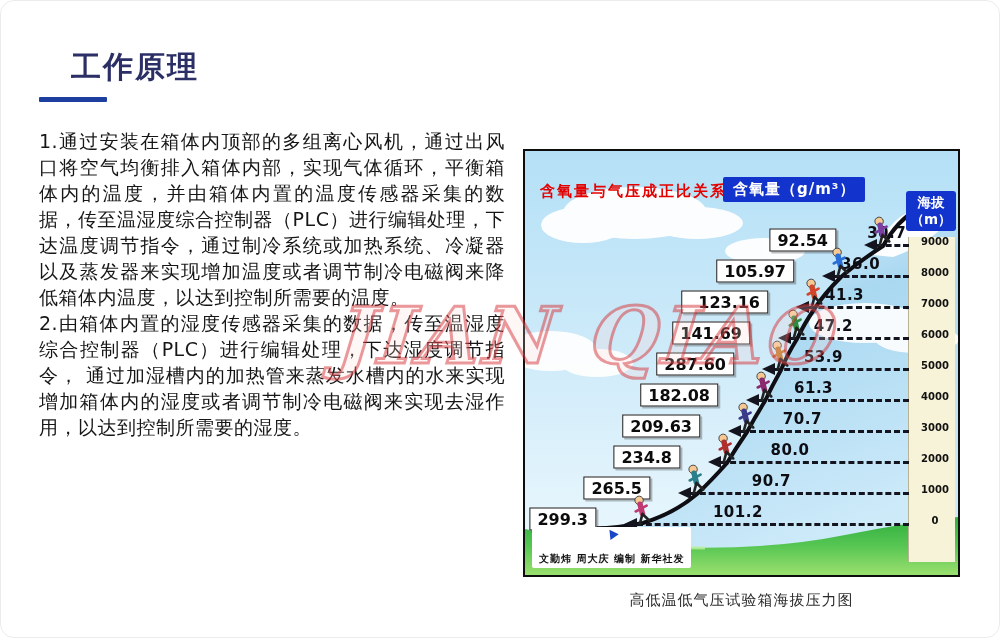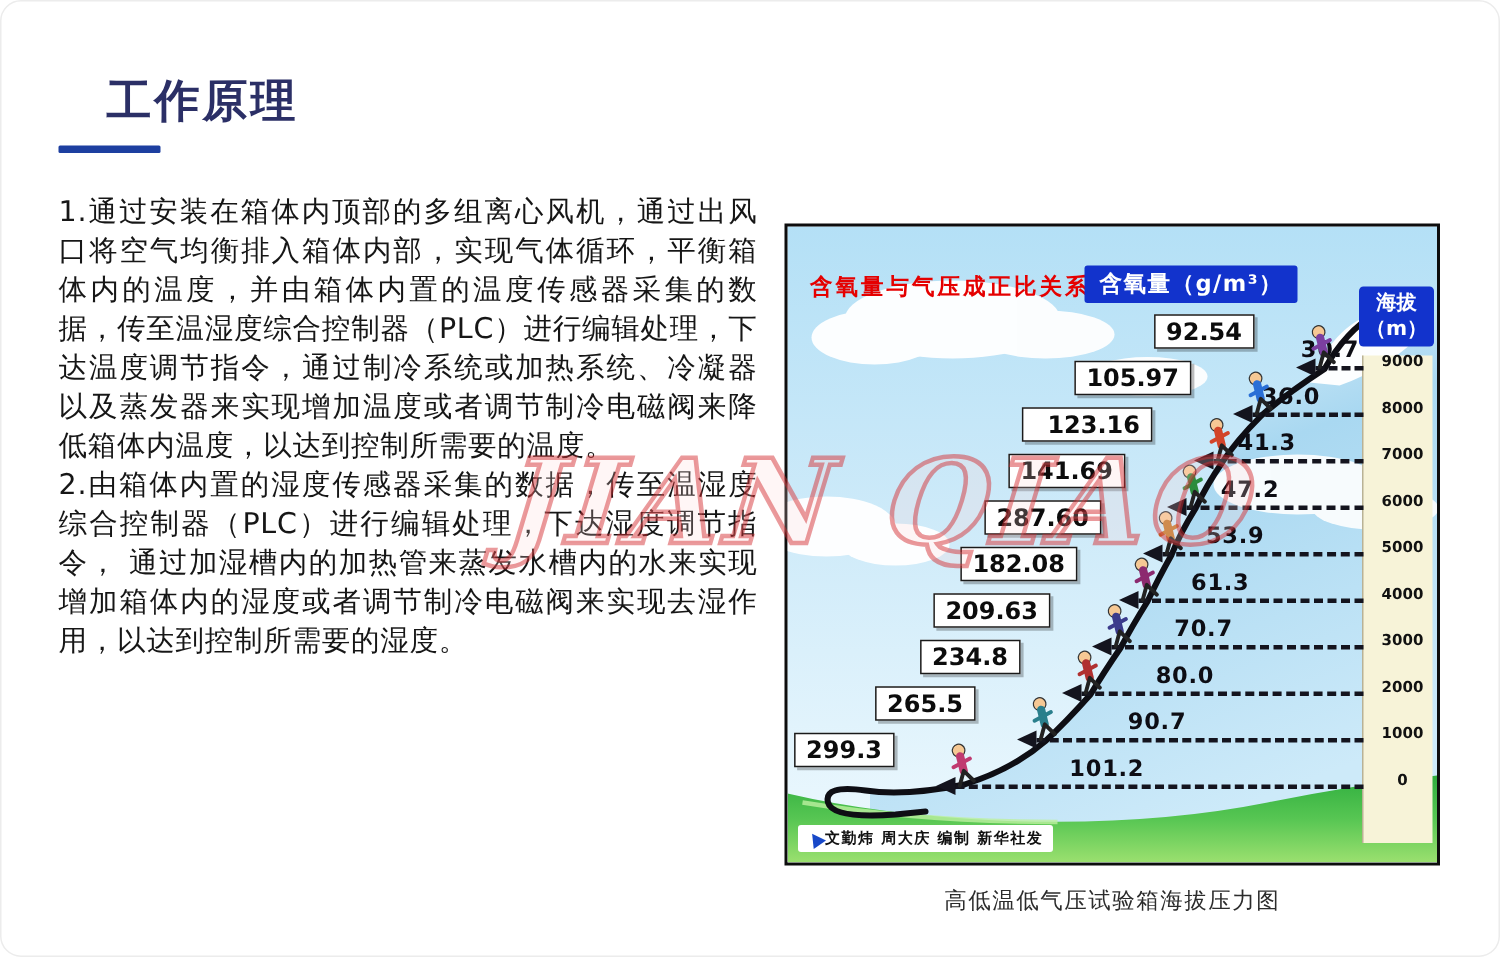--- a/index.html
+++ b/index.html
@@ -89,29 +89,29 @@
     border-top:6.5px solid transparent; border-bottom:6.5px solid transparent;
   }
   .pressure-label {
     position:absolute; transform:translateX(-50%);
     font-size:15px; font-weight:bold; color:#0d0d14; letter-spacing:0.5px;
   }
   .oxygen-box {
     position:absolute; transform:translate(-100%,-50%);
     background:#ffffff; border:1.5px solid #1a1a1a; box-shadow:2px 2px 0 rgba(0,0,0,0.25);
     font-size:16px; font-weight:bold; color:#0c0c0c;
-    padding:1px 7px; white-space:nowrap;
+    padding:1px 7px; white-space:nowrap;margin-top:19px;
   }
   .climber { position:absolute; transform:rotate(-14deg); z-index:9; }
 
   .credit {
     position:absolute; left:7px; bottom:7px; z-index:15;
     background:#ffffff; border-radius:2px; padding:2px 7px;
-    display:flex; align-items:center; gap:1px;
-    font-size:10px; font-weight:bold; color:#111; letter-spacing:1px;
+    display:flex; align-items:center; gap:14px;
+    font-size:10px; font-weight:bold; color:#111; letter-spacing:1px;flex-direction:column;
   }
   .credit-logo {
     width:0; height:0; border-left:5px solid transparent;
     border-right:5px solid transparent; border-bottom:9px solid #1848c8;
     transform:rotate(-35deg);
   }
 
   .chart-caption {
     position:absolute; left:522px; top:590px; width:437px;
     text-align:center; font-size:15px; color:#2c2c2c; letter-spacing:1px;

